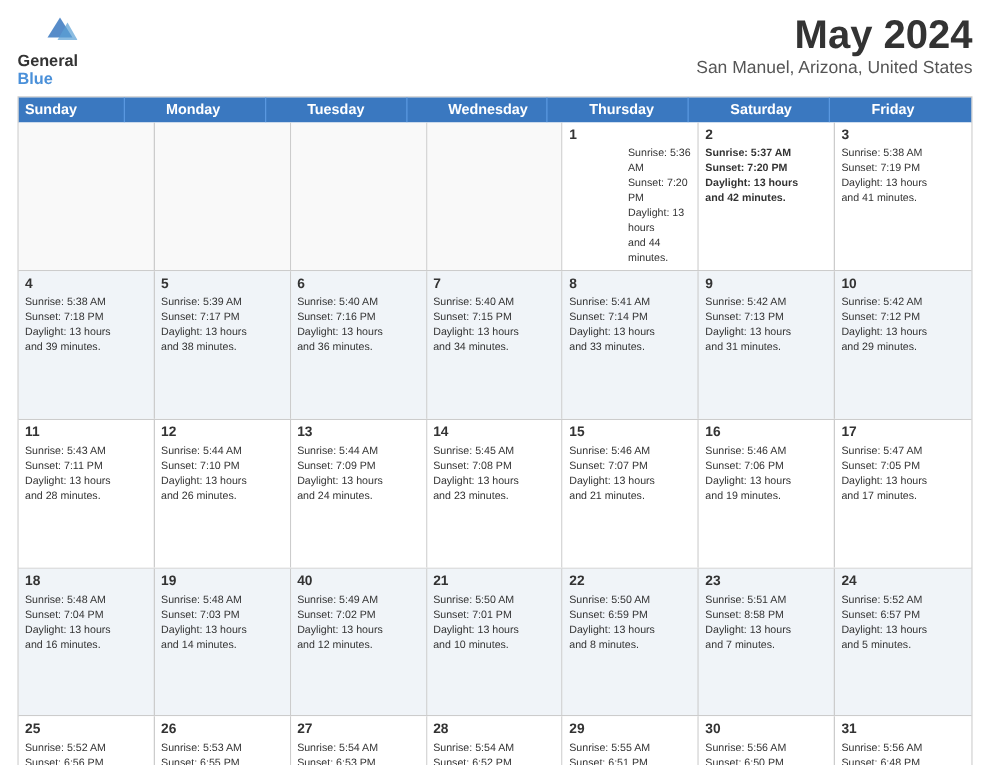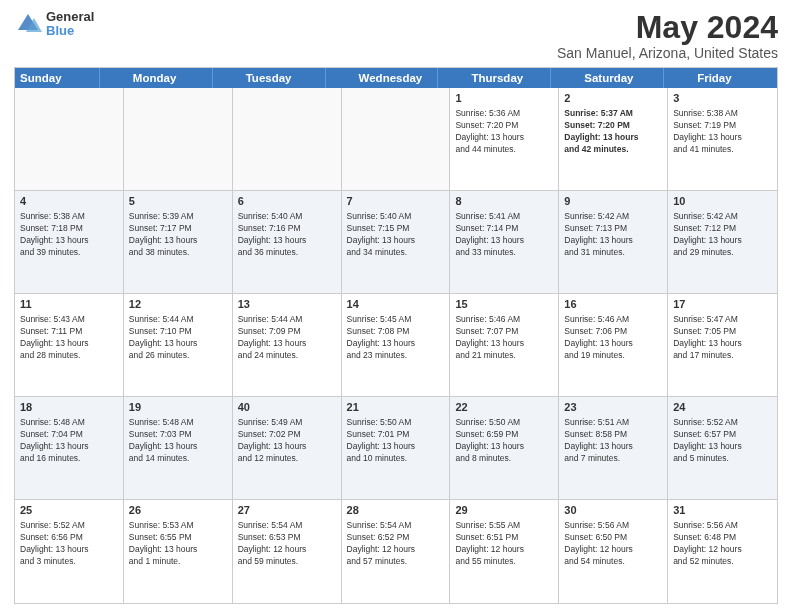--- a/index.html
+++ b/index.html
@@ -18,22 +18,23 @@
       flex-direction: column;
     }
     .header {
       display: flex;
       justify-content: space-between;
       align-items: flex-start;
       margin-bottom: 6px;
     }
     .logo {
       display: flex;
-      align-items: flex-start;
+      align-items: flex-end;
       gap: 4px;
+      flex-direction: column;
     }
     .logo-text {
       display: flex;
       flex-direction: column;
       font-size: 13px;
       font-weight: bold;
       line-height: 1.1;
       color: #333;
     }
     .logo-text span:first-child { color: #333; }
@@ -144,21 +145,21 @@
       <div class="cal-header-cell">Friday</div>
     </div>
     <div class="cal-body" id="cal-body">
     <div class="cal-row">
           <div class="cal-cell empty"></div>
           <div class="cal-cell empty"></div>
           <div class="cal-cell empty"></div>
           <div class="cal-cell empty"></div>
           <div class="cal-cell">
             <span class="day-num">1</span>
-            <div class="cell-info" style="white-space: pre-line;">Sunrise: 5:36 AM
+            <div class="cell-info" style="white-space: pre-line; margin-left: 47px;">Sunrise: 5:36 AM
 Sunset: 7:20 PM
 Daylight: 13 hours
 and 44 minutes.</div>
           </div>
           <div class="cal-cell">
             <span class="day-num">2</span>
             <div class="cell-info" style="white-space: pre-line; font-weight: bold;">Sunrise: 5:37 AM
 Sunset: 7:20 PM
 Daylight: 13 hours
 and 42 minutes.</div>

